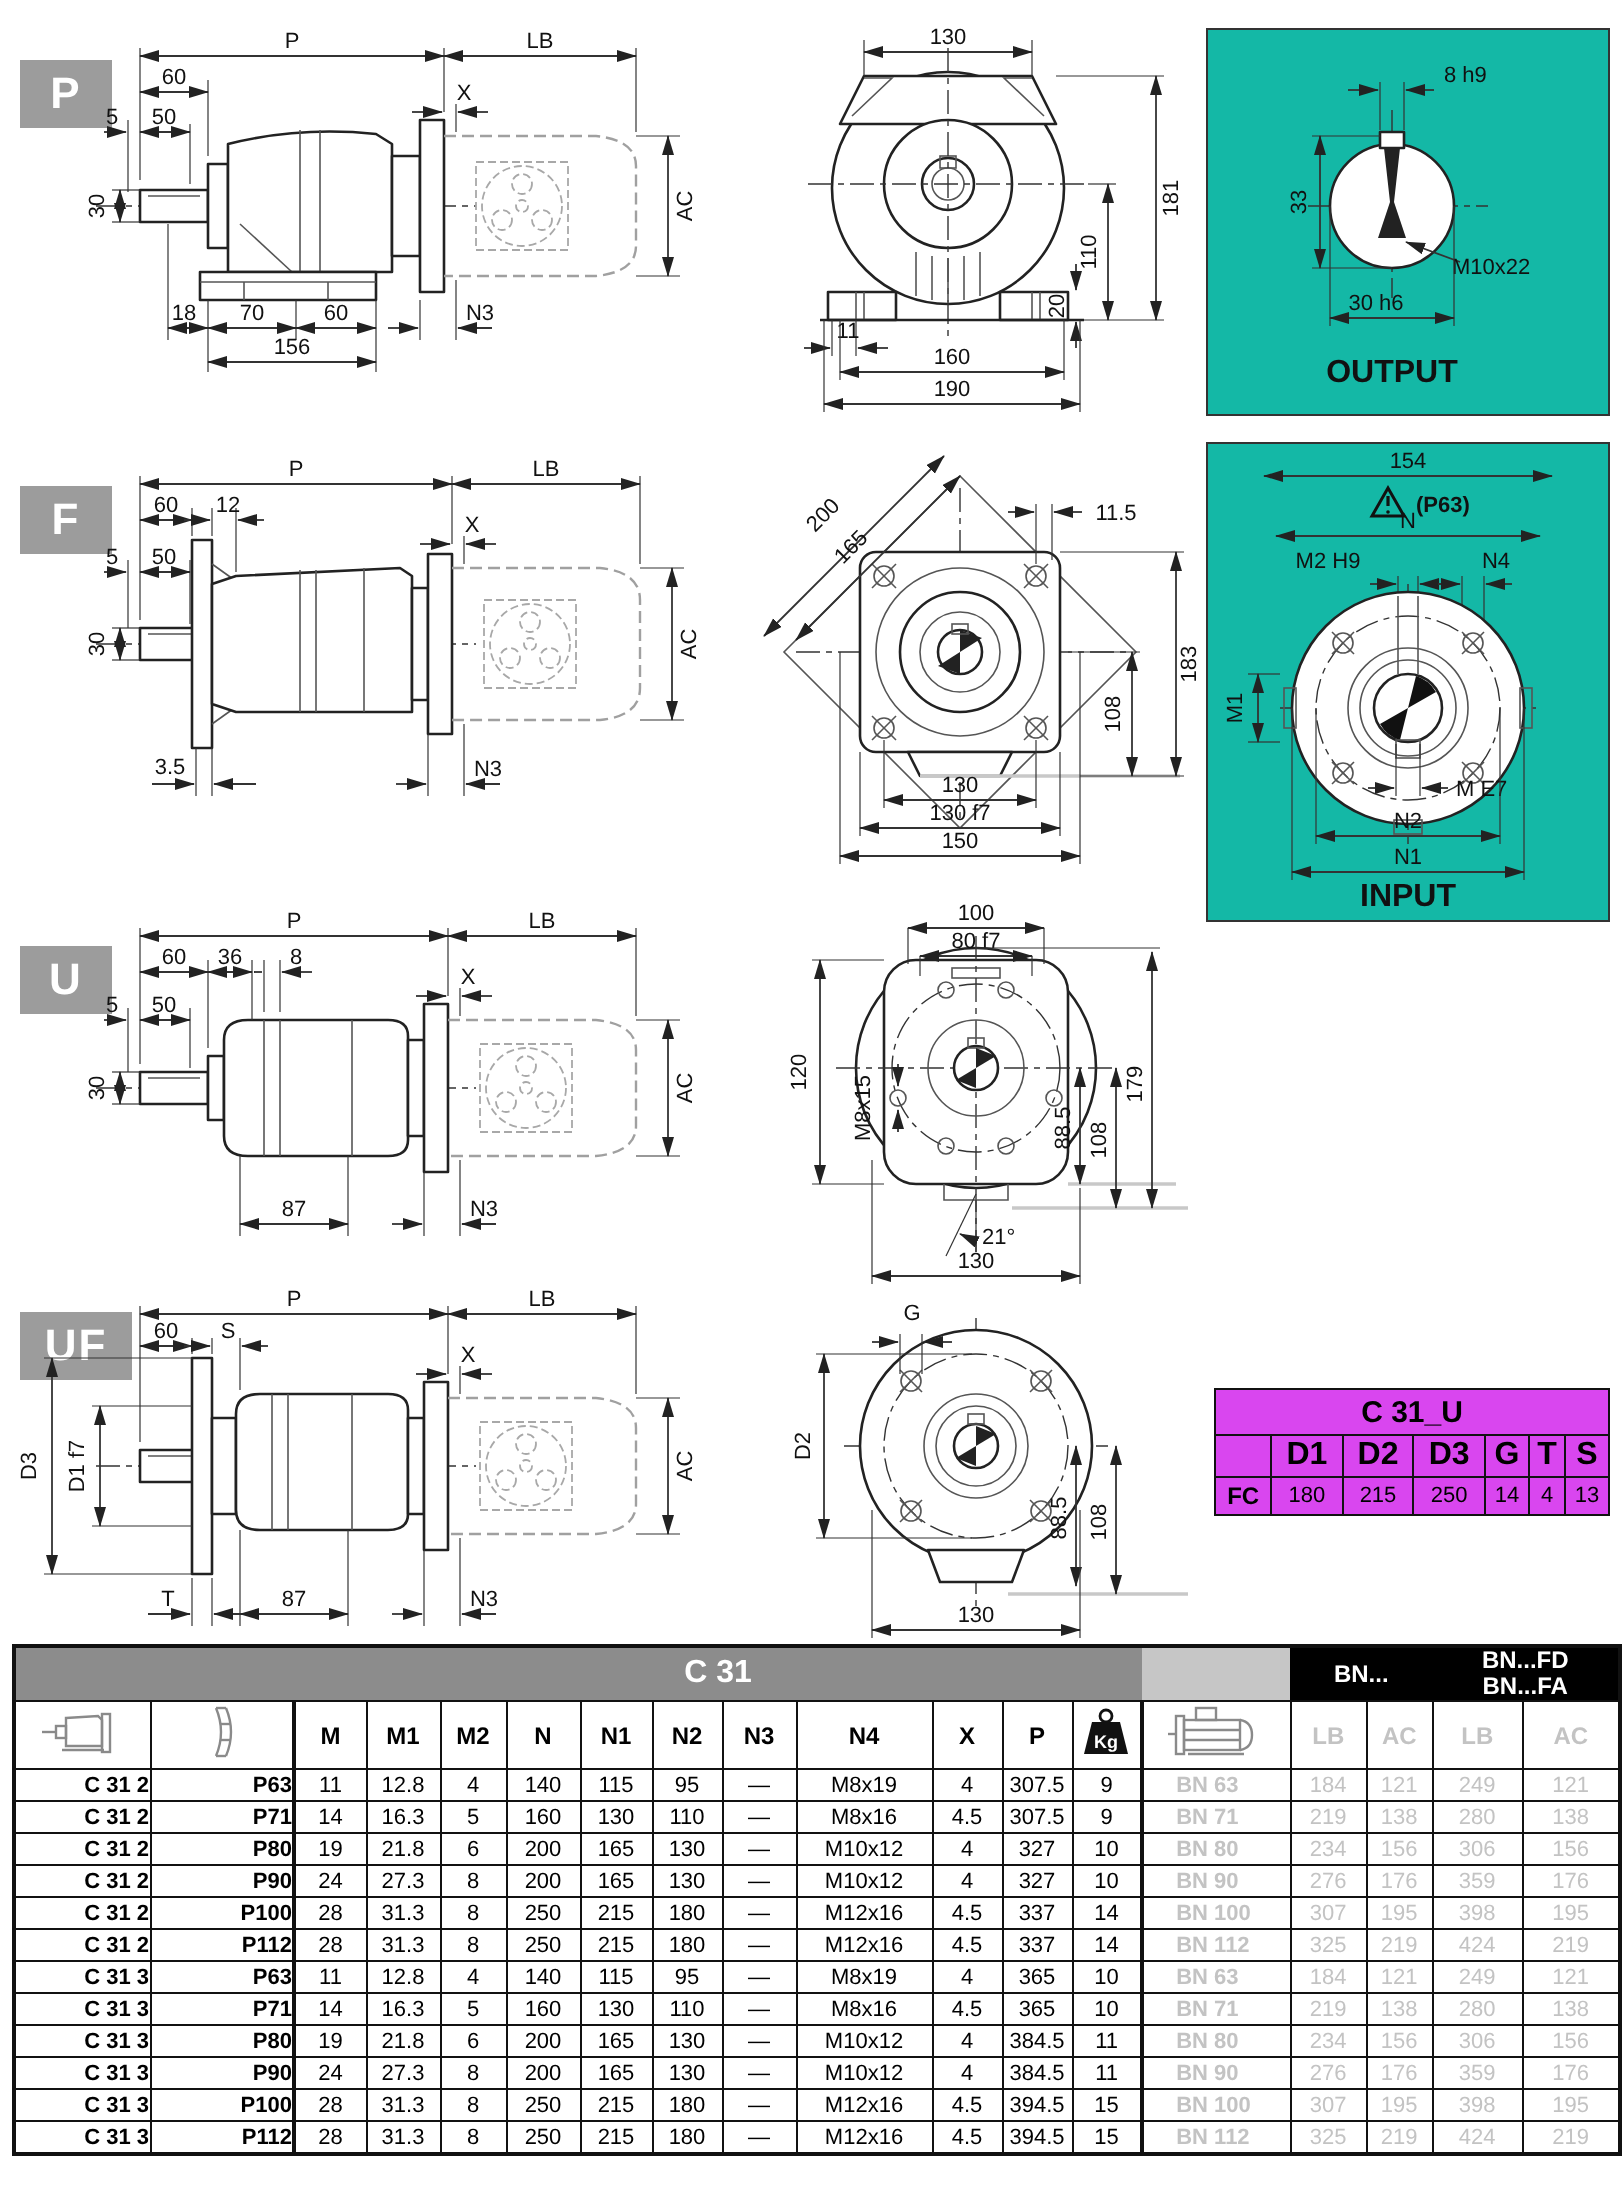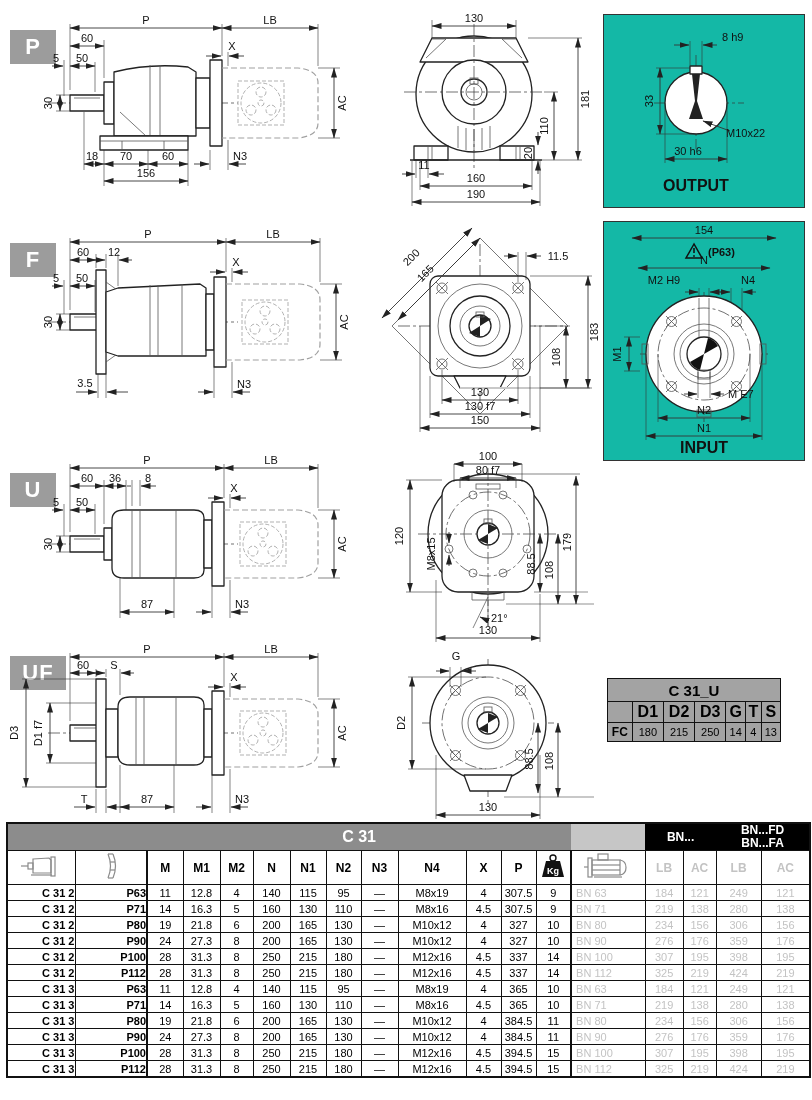--- a/index.html
+++ b/index.html
@@ -14,37 +14,37 @@
   .dm{stroke:#333;stroke-width:0.9;fill:none}
   .ex{stroke:#333;stroke-width:0.6;fill:none}
   .ds{stroke:#a0a0a0;stroke-width:1.2;fill:none;stroke-dasharray:6 3}
   .ds2{stroke:#a8a8a8;stroke-width:0.9;fill:none;stroke-dasharray:4 2}
   .cl{stroke:#333;stroke-width:0.7;fill:none;stroke-dasharray:12 3 3 3}
   .gr{stroke:#c8c8c8;stroke-width:1.8;fill:none}
   .dt{font-family:"Liberation Sans",sans-serif;font-size:11px;fill:#111}
   .dtb{font-family:"Liberation Sans",sans-serif;font-size:11px;font-weight:bold;fill:#111}
   .ttl{font-family:"Liberation Sans",sans-serif;font-size:16px;font-weight:bold;fill:#111}
   
-  .c31u{position:absolute;left:607px;top:678px;width:174px;border-collapse:collapse;font:11px "Liberation Sans",sans-serif;border:1.5px solid #111;background:#a3a3a3}
+  .c31u{position:absolute;left:607px;top:694px;width:198px;border-collapse:collapse;font:11px "Liberation Sans",sans-serif;border:1.5px solid #111;background:#d946ef}
   .c31u td,.c31u th{border:1px solid #111;text-align:center;padding:1px 0;height:16px}
   .c31u .tt{font-weight:bold;font-size:15px;height:20px}
   .c31u th{font-weight:bold;font-size:16px}
   .c31u td.hl{font-weight:bold;font-size:12px}
   
   .main{position:absolute;left:6px;top:822px;width:800px;border-collapse:collapse;table-layout:fixed;font:11px "Liberation Sans",sans-serif;border:2px solid #111;background:#fff}
   .main td,.main th{border:1px solid #111;text-align:center;padding:0;height:15px;overflow:hidden;font-weight:normal}
   .main tr.h1 td{border:none;height:26px}
   .main td.c1,.main td.c2{background:#8c8c8c}
   .main td.c2{color:#fff;font-weight:bold;font-size:16px;}
   .main td.c3{background:#c6c6c6;border-left:2px solid #111}
   .main td.c4,.main td.c5{background:#000000;color:#fff;font-weight:bold;font-size:12px;border-left:2px solid #fff;line-height:13px}
   .main tr.h2 th{height:32px;font-weight:bold;font-size:12px}
   .main .tk{border-left:2px solid #111}
   .main td.rl{font-weight:bold;text-align:right;padding-left:4px}
-  .main td.bn{color:#c3c3c3;font-weight:normal;text-align:left;padding-left:4px;border-left:2px solid #111}
+  .main td.bn{color:#c3c3c3;font-weight:bold;text-align:left;padding-left:16px;border-left:2px solid #111}
   .main td.g,.main th.gh{color:#c3c3c3}
   .main th.gh{font-weight:bold;font-size:12px}
 </style>
 </head>
 <body>
 
 <svg width="0" height="0" style="position:absolute" aria-hidden="true">
 <defs>
 <marker id="ar" markerWidth="12" markerHeight="8" refX="9.5" refY="3" orient="auto-start-reverse" markerUnits="userSpaceOnUse">
         <path d="M0,0 L10,3 L0,6 Z" fill="#222"></path>

